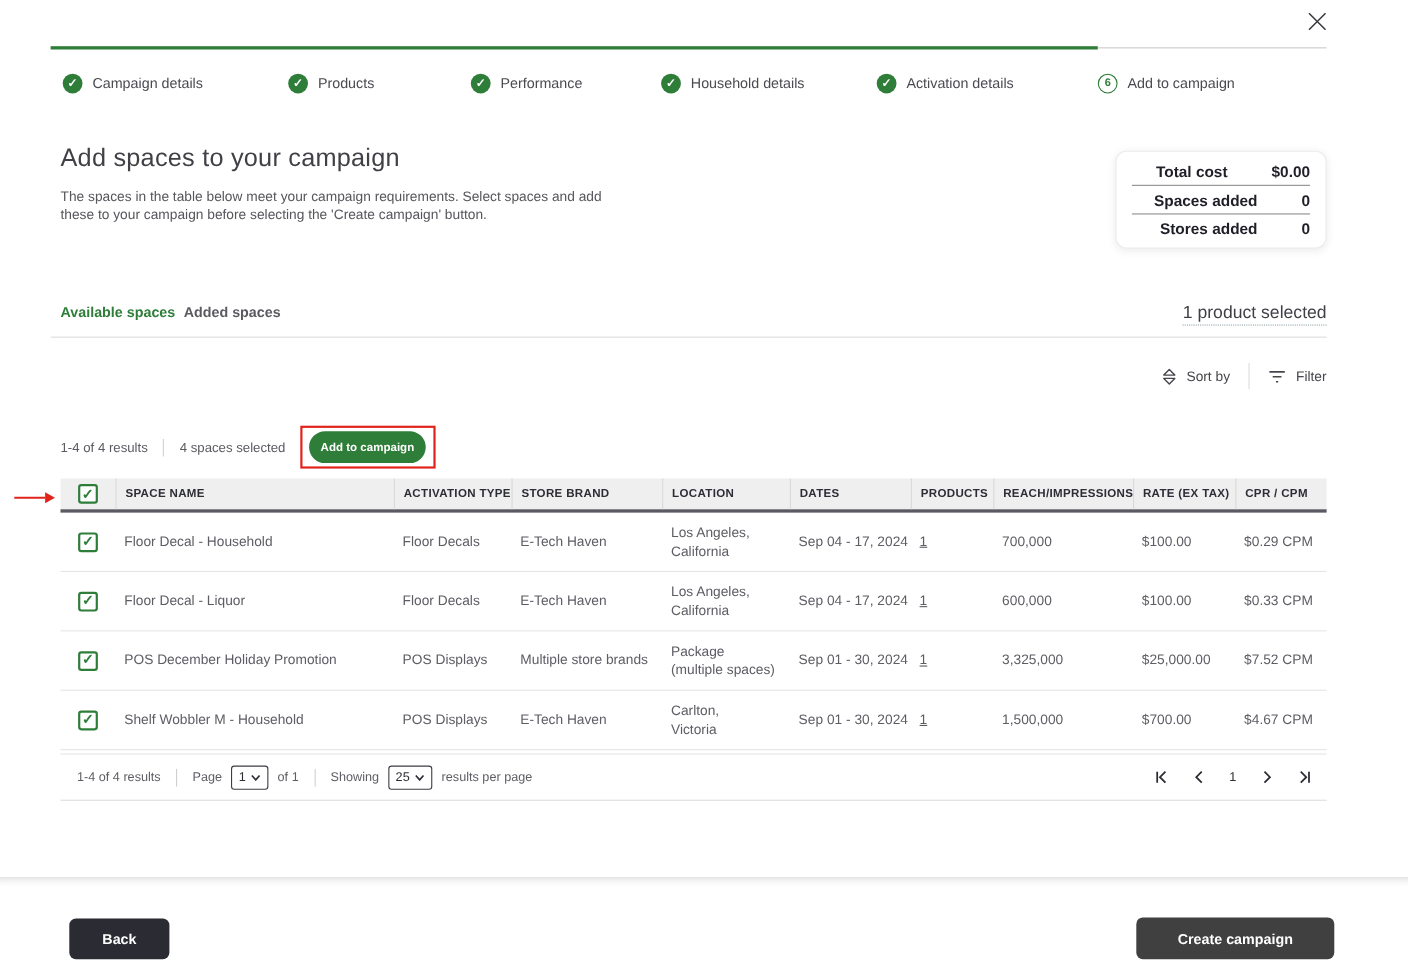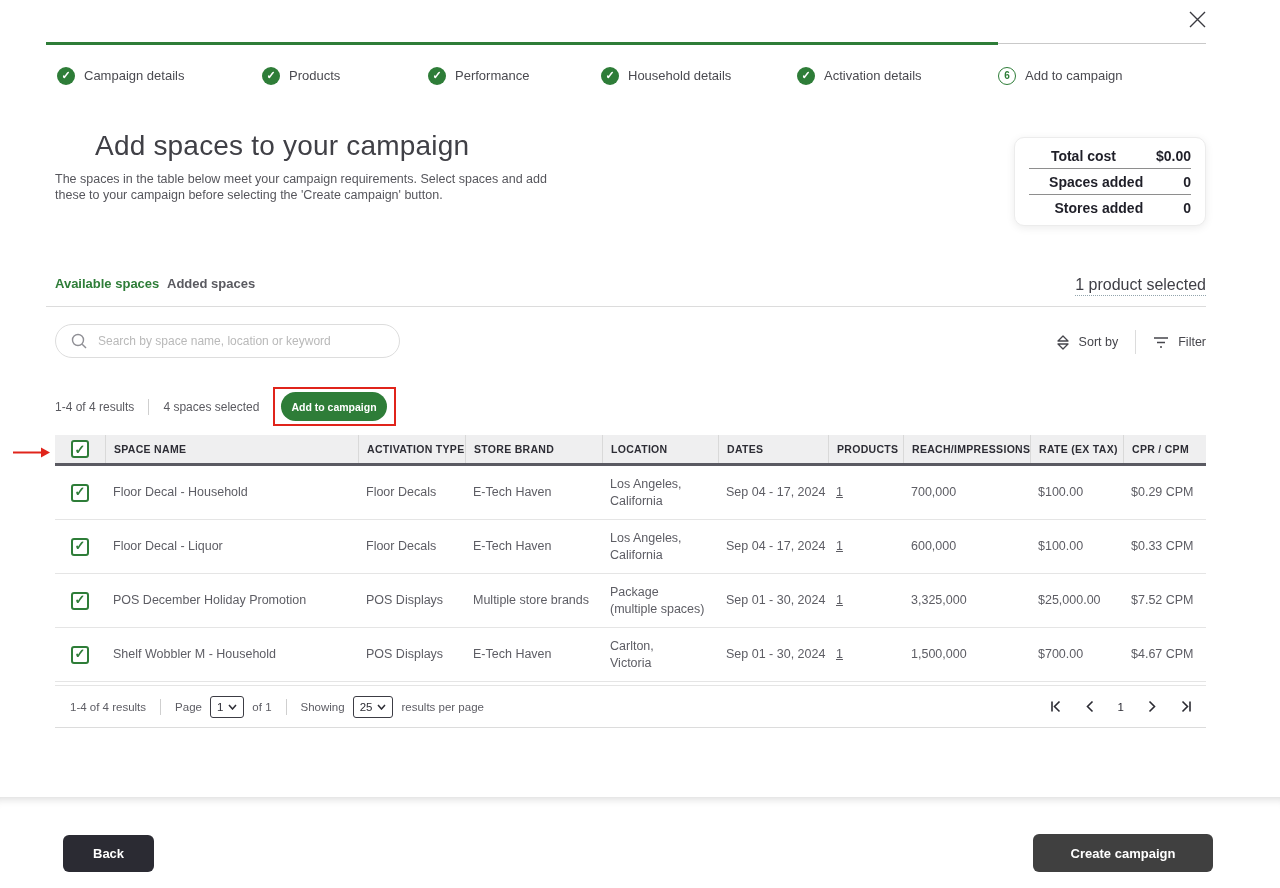--- a/index.html
+++ b/index.html
@@ -7,21 +7,21 @@
   .page { position:relative; width:1280px; height:888px; background:#fff; overflow:hidden; }
 
   .progress-fill { position:absolute; left:46px; top:42px; width:952px; height:3px; background:var(--green); }
   .progress-rest { position:absolute; left:998px; top:43px; width:208px; height:1px; background:#c9c9c9; }
 
   .step { position:absolute; top:66px; height:19px; display:flex; align-items:center; gap:9px; }
   .step-circle { width:18px; height:18px; border-radius:50%; background:var(--green); color:#fff; display:flex; align-items:center; justify-content:center; font-size:11px; font-weight:bold; flex:none; }
   .step-circle.current { background:#fff; border:1.5px solid var(--green); color:var(--green); font-size:10px; }
   .step-label { font-size:13px; color:#4a4a50; white-space:nowrap; }
 
-  .title { position:absolute; left:55px; top:130px; font-size:28px; color:#404046; letter-spacing:0.2px;margin-left:40px; }
+  .title { position:absolute; left:55px; top:130px; font-size:23px; color:#404046; letter-spacing:0.2px; }
   .desc { position:absolute; left:55px; top:172px; width:525px; font-size:12.5px; line-height:15.5px; color:#56565c; }
 
   .card { position:absolute; left:1014px; top:137px; width:192px; border:1px solid #ececec; border-radius:10px; box-shadow:0 2px 8px rgba(0,0,0,0.08); background:#fff; padding:5px 14px; }
   .card-row { height:25px; display:flex; align-items:center; justify-content:flex-end; font-size:14px; font-weight:bold; color:#1f1f28;gap:40px; }
   .card-div { border-top:1px solid #8e8e8e; }
 
   .tab-available { position:absolute; left:55px; top:276px; font-size:13px; font-weight:bold; color:var(--green); }
   .tab-added { position:absolute; left:167px; top:276px; font-size:13px; color:#5a5a60;font-weight:bold; }
   .product-link { position:absolute; right:74px; top:276px; font-size:16px; color:#3f3f46; border-bottom:1px dotted #93a5ad; padding-bottom:1px; }
   .divider1 { position:absolute; left:46px; top:306px; width:1160px; height:1px; background:#dcdcdc; }
@@ -119,27 +119,20 @@
         <span>Stores added</span>
         <span>0</span>
       </div>
   </div>
 
   <div class="tab-available">Available spaces</div>
   <div class="tab-added">Added spaces</div>
   <div class="product-link">1 product selected</div>
   <div class="divider1"></div>
 
-  <div class="searchbox">
-    <svg width="18" height="18" viewBox="0 0 18 18">
-        <circle cx="8" cy="8" r="5.5" fill="none" stroke="#8f8f95" stroke-width="1.4"></circle>
-        <path d="M12.2,12.2 L16,16" stroke="#8f8f95" stroke-width="1.4"></path>
-      </svg>
-    <input placeholder="Search by space name, location or keyword" style="">
-  </div>
 
   <div class="tools">
     <svg width="14" height="17" viewBox="0 0 14 17">
         <path d="M2,7 L7,2 L12,7 Z" fill="none" stroke="#46464c" stroke-width="1.3" stroke-linejoin="round"></path>
         <path d="M2,10 L12,10 L7,15 Z" fill="none" stroke="#46464c" stroke-width="1.3" stroke-linejoin="round"></path>
       </svg>
     <span>Sort by</span>
     <span class="vline"></span>
     <svg width="16" height="14" viewBox="0 0 16 14">
         <path d="M1,3 L15,3 M4,7.5 L12,7.5 M7,12 L9,12" stroke="#46464c" stroke-width="1.5"></path>

